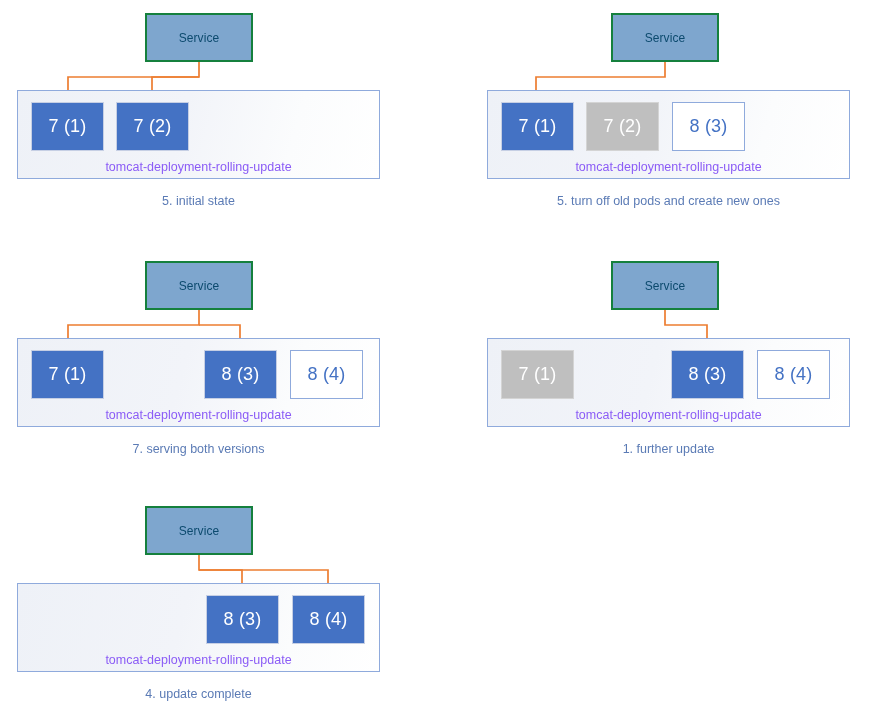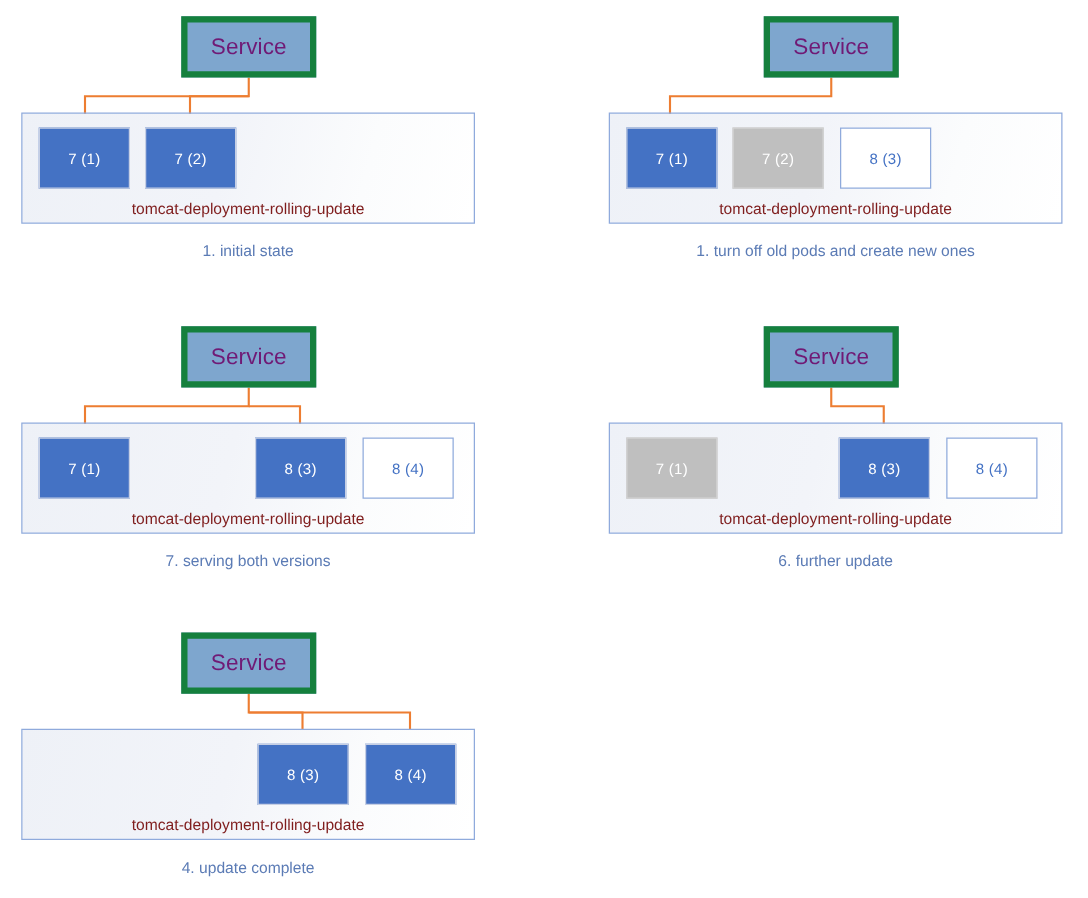--- a/index.html
+++ b/index.html
@@ -15,55 +15,55 @@
     overflow: hidden;
   }
   .panel {
     position: absolute;
   }
 
   
   .service-box {
     position: absolute;
     background: #7EA6CE;
-    border: 5px solid #15803d;
+    border: 2px solid #15803d;
     box-sizing: border-box;
-    color: #701a75;
-    font-size: 18px;
+    color: #0c4a6e;
+    font-size: 12px;
     display: flex;
     align-items: center;
     justify-content: center;
     letter-spacing: .1px;
   }
 
   
   .deployment {
     position: absolute;
     box-sizing: border-box;
     border: 1px solid #8FAADC;
     background: linear-gradient(105deg, #EEF1F7 0%, #F2F4F9 45%, #FBFCFD 75%, #FFFFFF 100%);
   }
   .deployment-label {
     position: absolute;
     left: 0;
     right: 0;
     text-align: center;
-    color: #7f1d1d;
+    color: #8b5cf6;
     font-size: 12.5px;
     white-space: nowrap;
   }
 
   
   .pod {
     position: absolute;
     box-sizing: border-box;
     display: flex;
     align-items: center;
     justify-content: center;
-    font-size: 12px;
+    font-size: 18px;
     letter-spacing: .2px;
   }
   .pod.blue {
     background: #4472C4;
     border: 1px solid #C6CFE4;
     color: #ffffff;
   }
   .pod.gray {
     background: #BFBFBF;
     border: 1px solid #D4D4D4;
@@ -131,35 +131,35 @@
 <div class="panel">
   <div class="service-box" style="left:145px; top:13px; width:108px; height:49px;">Service</div>
 
   <div class="deployment" style="left:17px; top:90px; width:363px; height:89px;"></div>
 
   <div class="pod blue" style="left:31px; top:102px; width:73px; height:49px;">7 (1)</div>
   <div class="pod blue" style="left:116px; top:102px; width:73px; height:49px;">7 (2)</div>
 
   <div class="deployment-label" style="left:17px; top:160px; width:363px;">tomcat-deployment-rolling-update</div>
 
-  <div class="caption" style="left:17px; top:194px; width:363px;">1. initial state</div>
+  <div class="caption" style="left:17px; top:194px; width:363px;">5. initial state</div>
 </div>
 
 <div class="panel">
   <div class="service-box" style="left:611px; top:13px; width:108px; height:49px;">Service</div>
 
   <div class="deployment" style="left:487px; top:90px; width:363px; height:89px;"></div>
 
   <div class="pod blue" style="left:501px; top:102px; width:73px; height:49px;">7 (1)</div>
   <div class="pod gray" style="left:586px; top:102px; width:73px; height:49px;">7 (2)</div>
   <div class="pod ghost" style="left:672px; top:102px; width:73px; height:49px;">8 (3)</div>
 
   <div class="deployment-label" style="left:487px; top:160px; width:363px;">tomcat-deployment-rolling-update</div>
 
-  <div class="caption" style="left:487px; top:194px; width:363px;">1. turn off old pods and create new ones</div>
+  <div class="caption" style="left:487px; top:194px; width:363px;">5. turn off old pods and create new ones</div>
 </div>
 
 <div class="panel">
   <div class="service-box" style="left:145px; top:261px; width:108px; height:49px;">Service</div>
 
   <div class="deployment" style="left:17px; top:338px; width:363px; height:89px;"></div>
 
   <div class="pod blue" style="left:31px; top:350px; width:73px; height:49px;">7 (1)</div>
   <div class="pod blue" style="left:204px; top:350px; width:73px; height:49px;">8 (3)</div>
   <div class="pod ghost" style="left:290px; top:350px; width:73px; height:49px;">8 (4)</div>
@@ -173,21 +173,21 @@
   <div class="service-box" style="left:611px; top:261px; width:108px; height:49px;">Service</div>
 
   <div class="deployment" style="left:487px; top:338px; width:363px; height:89px;"></div>
 
   <div class="pod gray" style="left:501px; top:350px; width:73px; height:49px;">7 (1)</div>
   <div class="pod blue" style="left:671px; top:350px; width:73px; height:49px;">8 (3)</div>
   <div class="pod ghost" style="left:757px; top:350px; width:73px; height:49px;">8 (4)</div>
 
   <div class="deployment-label" style="left:487px; top:408px; width:363px;">tomcat-deployment-rolling-update</div>
 
-  <div class="caption" style="left:487px; top:442px; width:363px;">6. further update</div>
+  <div class="caption" style="left:487px; top:442px; width:363px;">1. further update</div>
 </div>
 
 <div class="panel">
   <div class="service-box" style="left:145px; top:506px; width:108px; height:49px;">Service</div>
 
   <div class="deployment" style="left:17px; top:583px; width:363px; height:89px;"></div>
 
   <div class="pod blue" style="left:206px; top:595px; width:73px; height:49px;">8 (3)</div>
   <div class="pod blue" style="left:292px; top:595px; width:73px; height:49px;">8 (4)</div>
 

